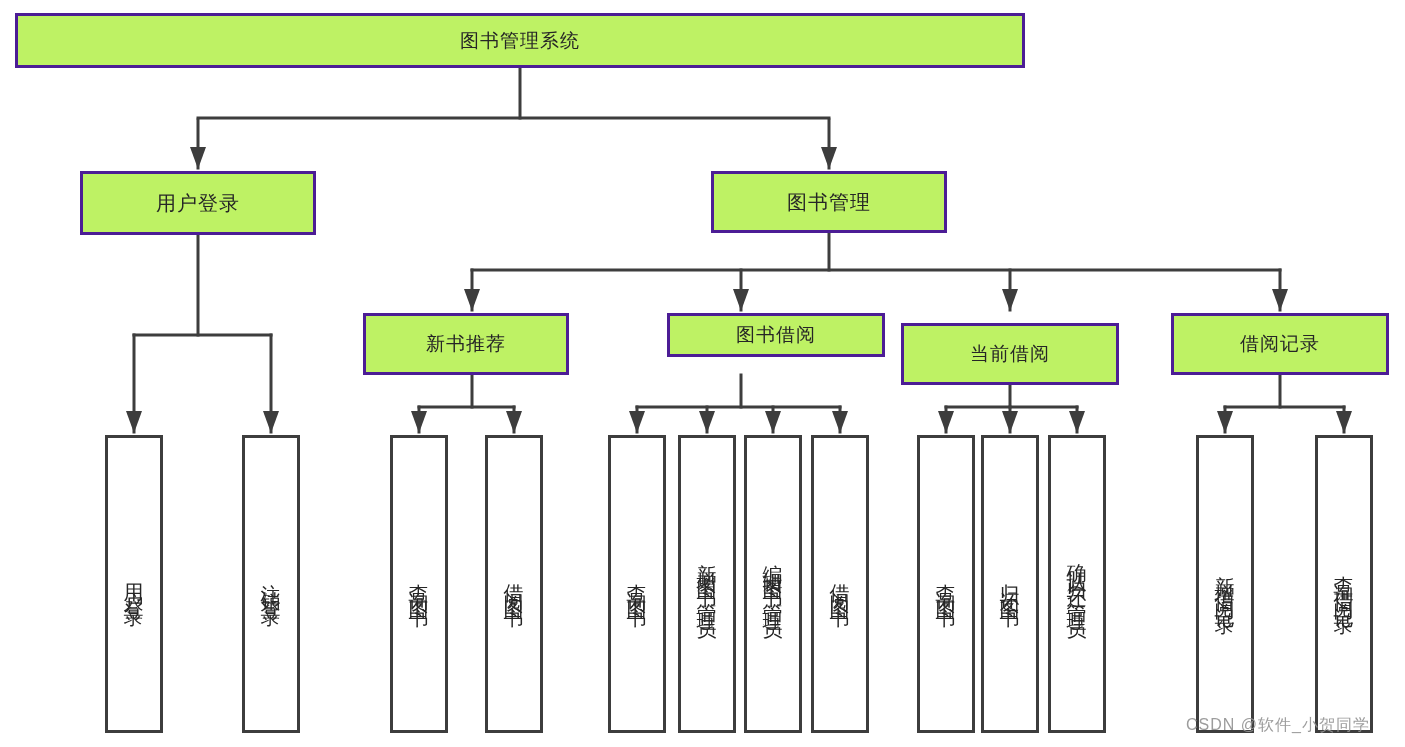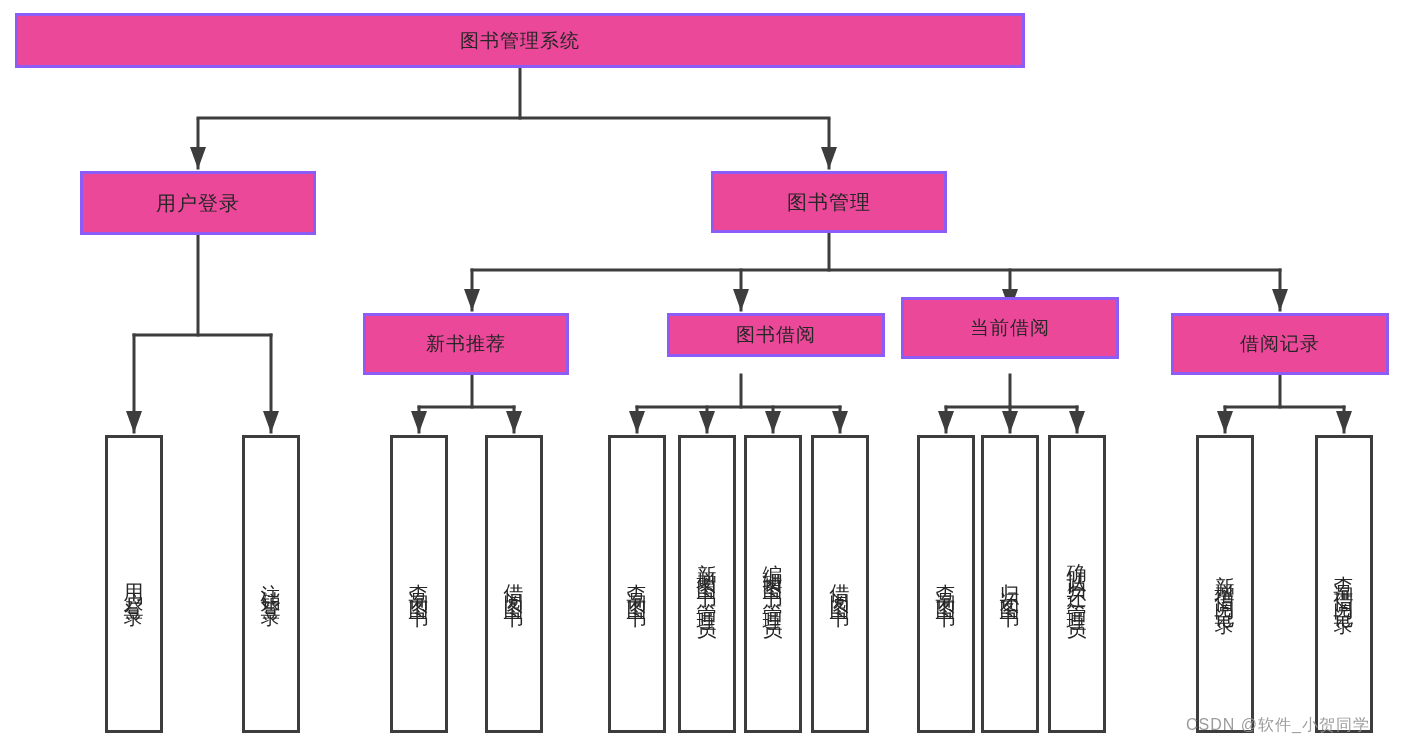--- a/index.html
+++ b/index.html
@@ -13,22 +13,22 @@
   }
   .connectors {
     position: absolute;
     left: 0; top: 0;
     width: 1405px; height: 747px;
     pointer-events: none;
   }
   .node {
     position: absolute;
     box-sizing: border-box;
-    border: 3px solid #8b5cf6;
-    background: #ec4899;
+    border: 3px solid #4c1d95;
+    background: #bef264;
     color: #262626;
     display: flex;
     align-items: center;
     justify-content: center;
     font-size: 19px;
     letter-spacing: 1px;
     text-align: center;
     z-index: 2;
   }
   .node.lvl2 { font-size: 20px; }
@@ -115,21 +115,21 @@
     </g>
   </svg>
 
   <div class="node" style="left:15px; top:13px; width:1010px; height:55px;">图书管理系统</div>
 
   <div class="node lvl2" style="left:80px; top:171px; width:236px; height:64px;">用户登录</div>
   <div class="node lvl2" style="left:711px; top:171px; width:236px; height:62px;text-align:center;">图书管理</div>
 
   <div class="node" style="left:363px; top:313px; width:206px; height:62px;">新书推荐</div>
   <div class="node" style="left:667px; top:313px; width:218px; height:44px;">图书借阅</div>
-  <div class="node" style="left:901px; top:297px; width:218px; height:62px;">当前借阅</div>
+  <div class="node" style="left:901px; top:323px; width:218px; height:62px;">当前借阅</div>
   <div class="node" style="left:1171px; top:313px; width:218px; height:62px;">借阅记录</div>
 
   <div class="vnode" style="left:105px; top:435px; width:58px; height:298px;">用户登录</div>
   <div class="vnode" style="left:242px; top:435px; width:58px; height:298px;">注销登录</div>
 
   <div class="vnode" style="left:390px; top:435px; width:58px; height:298px;">查询图书</div>
   <div class="vnode" style="left:485px; top:435px; width:58px; height:298px;">借阅图书</div>
 
   <div class="vnode" style="left:608px; top:435px; width:58px; height:298px;">查询图书</div>
   <div class="vnode" style="left:678px; top:435px; width:58px; height:298px;">新增图书（管理员）</div>

